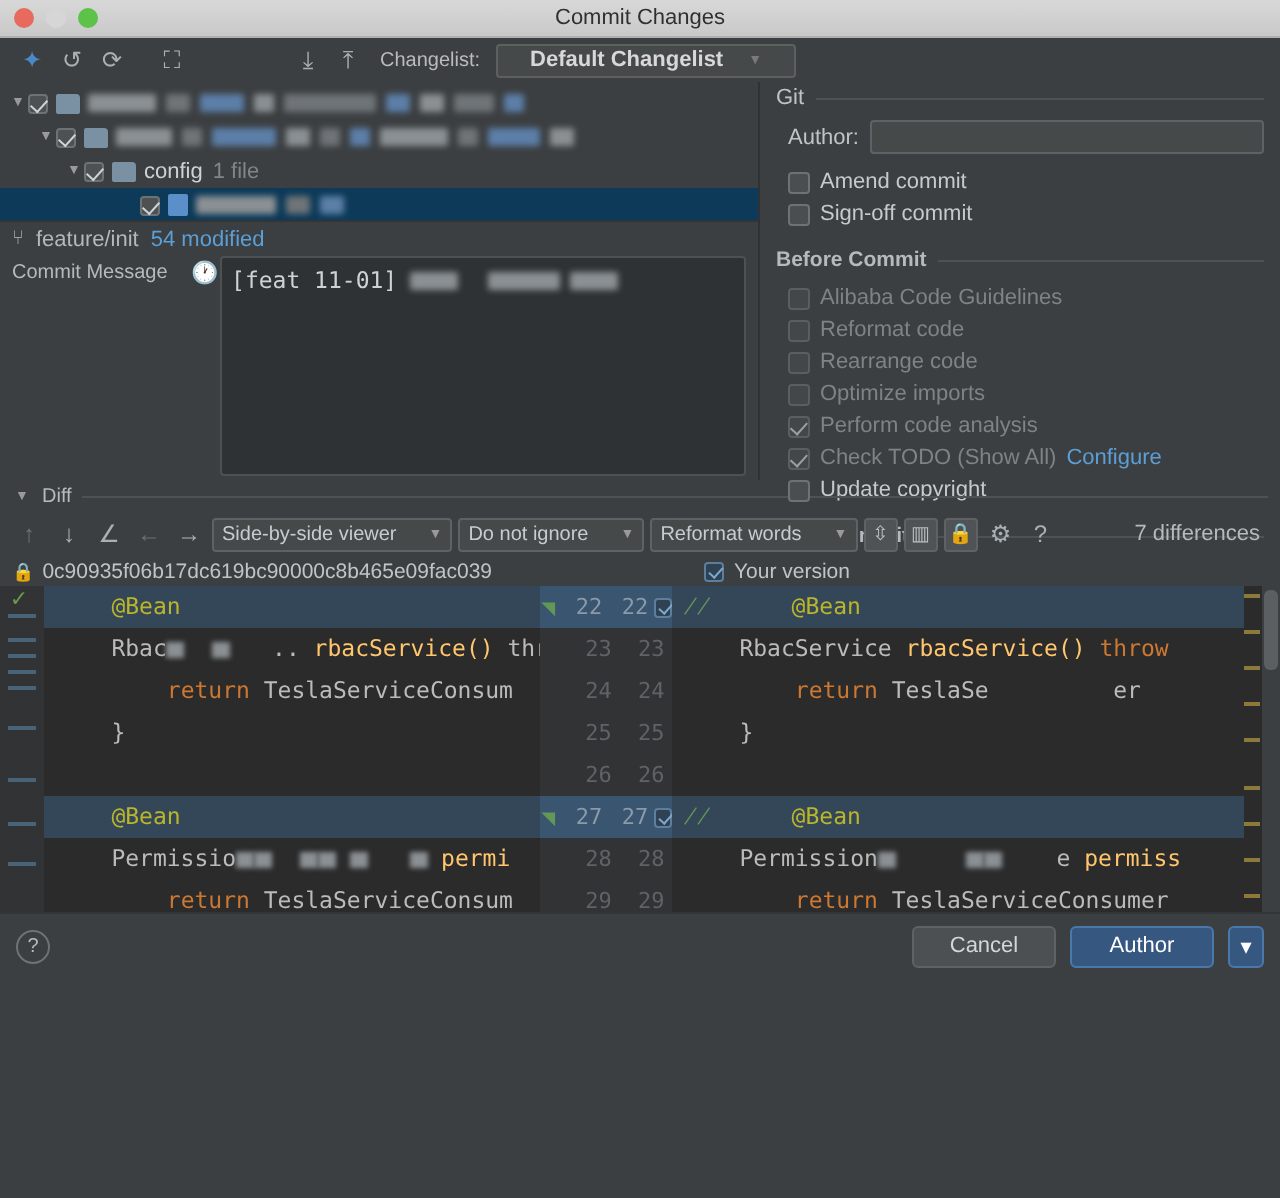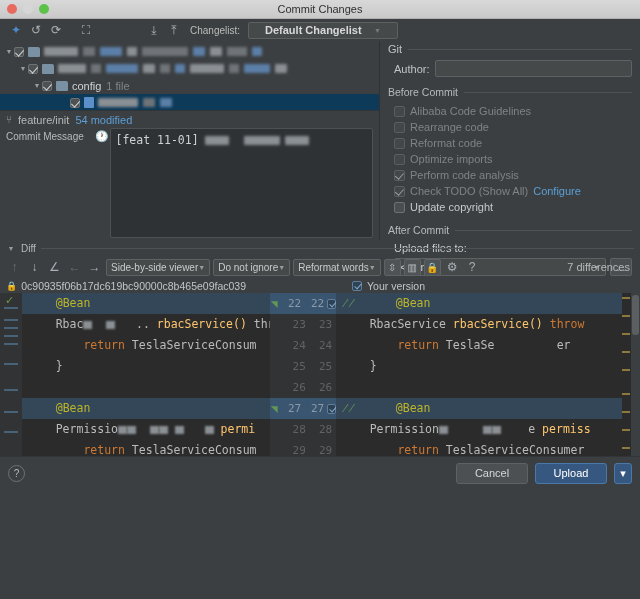--- a/index.html
+++ b/index.html
@@ -97,21 +97,21 @@
   .authrow .al{font-size:11px;color:#c0c4c6;}
   .authfield{flex:1;height:17px;background:#45494a;border:1px solid #5e6264;border-radius:2px;}
   .ckrow { display:flex; align-items:center; gap:5px; height:16px; margin-left:6px;}
   .ckrow .cl{font-size:11px;color:#c6cacc;}
   .ckrow.dis .cl{color:#7e8386;}
   .ck { width:11px; height:11px; border:1px solid #6d7274; background:#4a4e50; border-radius:2px;
         flex:none; position:relative;}
   .ck.dis{border-color:#5a5e60; background:#44474a;}
   .ck.on::after{ content:""; position:absolute; left:2px; top:0.5px; width:3.5px; height:7px;
         border:solid #9aa0a3; border-width:0 1.5px 1.5px 0; transform:rotate(42deg);}
-  .seclabel { display:flex; align-items:center; gap:6px; margin:9px 0 5px 0;}
+  .seclabel { display:flex; align-items:center; gap:6px; margin:9px 0 5px 0;font-weight:bold;}
   .seclabel .t{font-size:10.5px;color:#b6babc;white-space:nowrap;}
   .seclabel .ln{flex:1;height:1px;background:#4e5254;}
   .link { color:#5b9fd6; font-size:11px; }
   .uplabel{font-size:11px;color:#c6cacc; margin:6px 0 4px 6px;}
   .uprow{display:flex;gap:4px;margin-left:6px;}
   .upcombo{flex:1;height:18px;background:#45494a;border:1px solid #5e6264;border-radius:2px;
            display:flex;align-items:center;padding:0 5px;font-size:11px;color:#cfd2d4;}
   .upcombo .arr{margin-left:auto;color:#9a9a9a;font-size:7px;}
   .ellbtn{width:22px;height:18px;background:#4a4e50;border:1px solid #5e6264;border-radius:2px;
           display:flex;align-items:center;justify-content:center;color:#b6babc;font-size:10px;}
@@ -120,21 +120,21 @@
   .diffhead{height:16px;display:flex;align-items:center;gap:5px;padding:0 6px;flex:none;}
   .diffhead .tw{font-size:7px;color:#9a9a9a;}
   .diffhead .t{font-size:10px;color:#b6babc;}
   .diffhead .ln{flex:1;height:1px;background:#4e5254;}
 
   .difftool{height:22px;display:flex;align-items:center;gap:3px;padding:0 6px;flex:none;}
   .dicon{width:17px;height:17px;display:flex;align-items:center;justify-content:center;
          color:#a9b0b5;font-size:12px;}
   .dicon.dis{color:#6b7073;}
   .dcombo{height:17px;background:#45494a;border:1px solid #5e6264;border-radius:2px;
-          display:flex;align-items:center;padding:0 4px;font-size:10px;color:#c8ccce;gap:0;}
+          display:flex;align-items:center;padding:0 4px;font-size:10px;color:#c8ccce;gap:16px;}
   .dcombo .arr{font-size:7px;color:#9a9a9a;}
   .dtog{width:17px;height:17px;background:#4f5355;border:1px solid #5e6264;border-radius:2px;
         display:flex;align-items:center;justify-content:center;color:#b9bec0;font-size:10px;}
   .ddiffs{margin-left:auto;font-size:11px;color:#b6babc;padding-right:4px;}
 
   .dtitles{height:15px;display:flex;align-items:center;background:#3c3f41;font-size:10.5px;
            color:#c0c4c6;flex:none;}
   .dtitles .lft{display:flex;align-items:center;gap:4px;padding-left:6px;width:352px;}
   .dtitles .rgt{display:flex;align-items:center;gap:5px;}
   .lockicon{font-size:9px;color:#a9aeb0;}
@@ -285,37 +285,47 @@
 
     <div class="rightcol">
       <div class="githead">
         <span class="t">Git</span>
         <span class="ln"></span>
       </div>
       <div class="authrow">
         <span class="al">Author:</span>
         <div class="authfield"></div>
       </div>
+      <div id="gitopts">
+          <div class="ckrow">
+            <span class="ck"></span>
+            <span class="cl">Amend commit</span>
+          </div>
+          <div class="ckrow">
+            <span class="ck"></span>
+            <span class="cl">Sign-off commit</span>
+          </div>
+        </div>
 
       <div class="seclabel">
         <span class="t">Before Commit</span>
         <span class="ln"></span>
       </div>
       <div id="beforeopts">
           <div class="ckrow dis">
             <span class="ck dis"></span>
             <span class="cl">Alibaba Code Guidelines</span>
           </div>
           <div class="ckrow dis">
             <span class="ck dis"></span>
-            <span class="cl">Rearrange code</span>
+            <span class="cl">Reformat code</span>
           </div>
           <div class="ckrow dis">
             <span class="ck dis"></span>
-            <span class="cl">Reformat code</span>
+            <span class="cl">Rearrange code</span>
           </div>
           <div class="ckrow dis">
             <span class="ck dis"></span>
             <span class="cl">Optimize imports</span>
           </div>
           <div class="ckrow dis">
             <span class="ck on dis"></span>
             <span class="cl">Perform code analysis</span>
           </div>
           <div class="ckrow dis">
@@ -505,17 +515,17 @@
       <div class="scrollbar">
         <div class="scrollthumb"></div>
       </div>
     </div>
   </div>
 
   <div class="bottom">
     <div class="helpb">?</div>
     <div class="btns">
       <div class="btn cancel">Cancel</div>
-      <div class="btn commit">Upload</div>
+      <div class="btn commit">Author</div>
       <div class="btn cdrop">▾</div>
     </div>
   </div>
 </div>
 
 </body></html>

